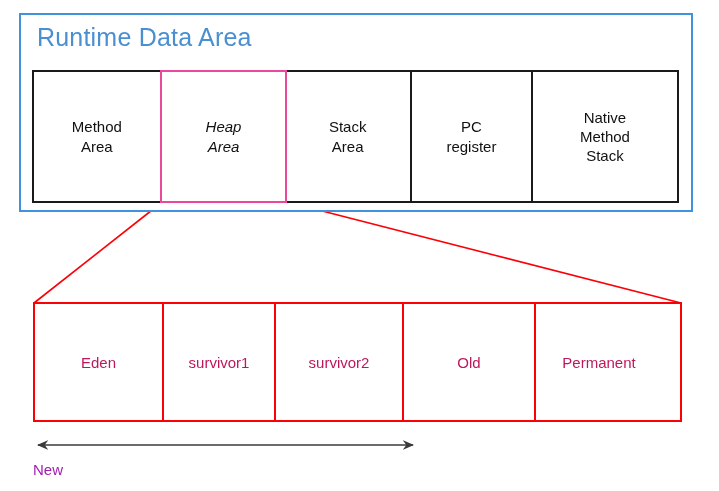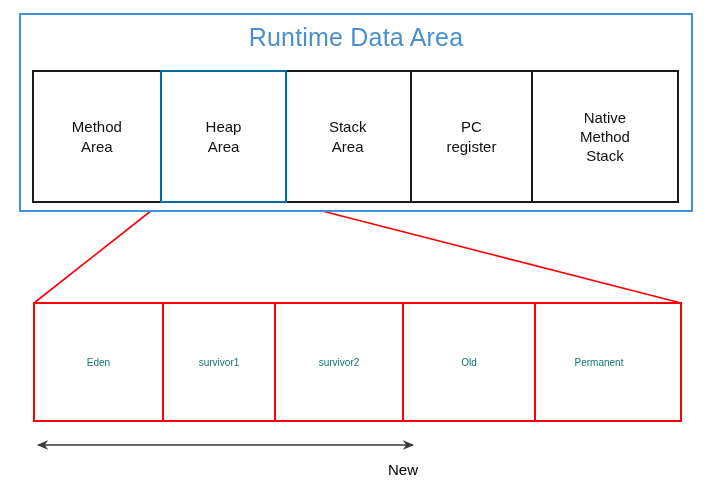--- a/index.html
+++ b/index.html
@@ -41,24 +41,23 @@
     top: 13px;
     width: 674px;
     height: 199px;
     border: 2px solid #3f92db;
     box-sizing: border-box;
     background: #ffffff;
   }
 
   #runtime-title {
     position: absolute;
-    left: 0;
+    left: 16px;
     top: 9px;
     width: 100%;
-    text-align: center;
     color: #4a8fd0;
     font-size: 25px;
     letter-spacing: 0.2px;
     line-height: 1.1;
     font-family: "Liberation Sans", sans-serif;
   }
 
   
   #memory-regions {
     position: absolute;
@@ -83,23 +82,24 @@
     line-height: 1.28;
     box-sizing: border-box;
     border-right: 2px solid #1a1a1a;
     background: #ffffff;
   }
   #memory-regions .region:last-child {
     border-right: none;
   }
   
   #memory-regions .region.highlight {
-    border: 2px solid #0369a1;
+    border: 2px solid #ec4899;
     margin: -2px -2px -2px -2px;
     z-index: 4;
+    font-style: italic;
   }
   #memory-regions .region.highlight + .region {
     border-left: none;
   }
 
   .region-label {
     white-space: pre-line;
     display: block;
   }
 
@@ -115,22 +115,22 @@
     border: 2px solid #fb0007;
     background: #ffffff;
     z-index: 3;
   }
   #heap-detail .gen {
     position: relative;
     display: flex;
     align-items: center;
     justify-content: center;
     text-align: center;
-    font-size: 10px;
-    color: #0f766e;
+    font-size: 15px;
+    color: #be185d;
     box-sizing: border-box;
     border-right: 2px solid #fb0007;
     background: #ffffff;
   }
   #heap-detail .gen:last-child {
     border-right: none;
   }
 
   
   #new-span {
@@ -139,23 +139,23 @@
     top: 0;
     width: 719px;
     height: 491px;
     pointer-events: none;
   }
   #new-span-label {
     position: absolute;
     left: 33px;
     top: 461px;
     width: 385px;
-    text-align: right;
+    text-align: left;
     font-size: 15px;
-    color: #000000;
+    color: #a21caf;
   }
 </style>
 </head>
 <body>
 
 <div id="diagram-root">
 
   <svg id="connector-layer" viewBox="0 0 719 491" width="719" height="491" aria-hidden="true">
     <line x1="161" y1="203" x2="34" y2="303" stroke="#fb0007" stroke-width="1.6"></line>
     <line x1="291" y1="203" x2="681" y2="303" stroke="#fb0007" stroke-width="1.6"></line>

